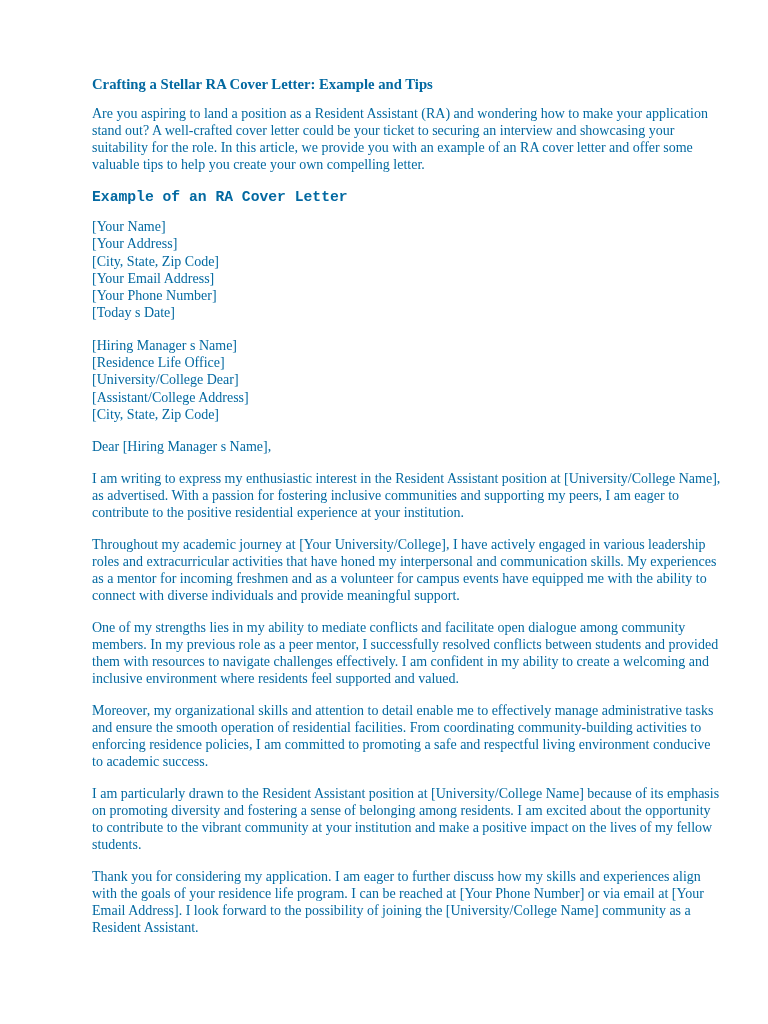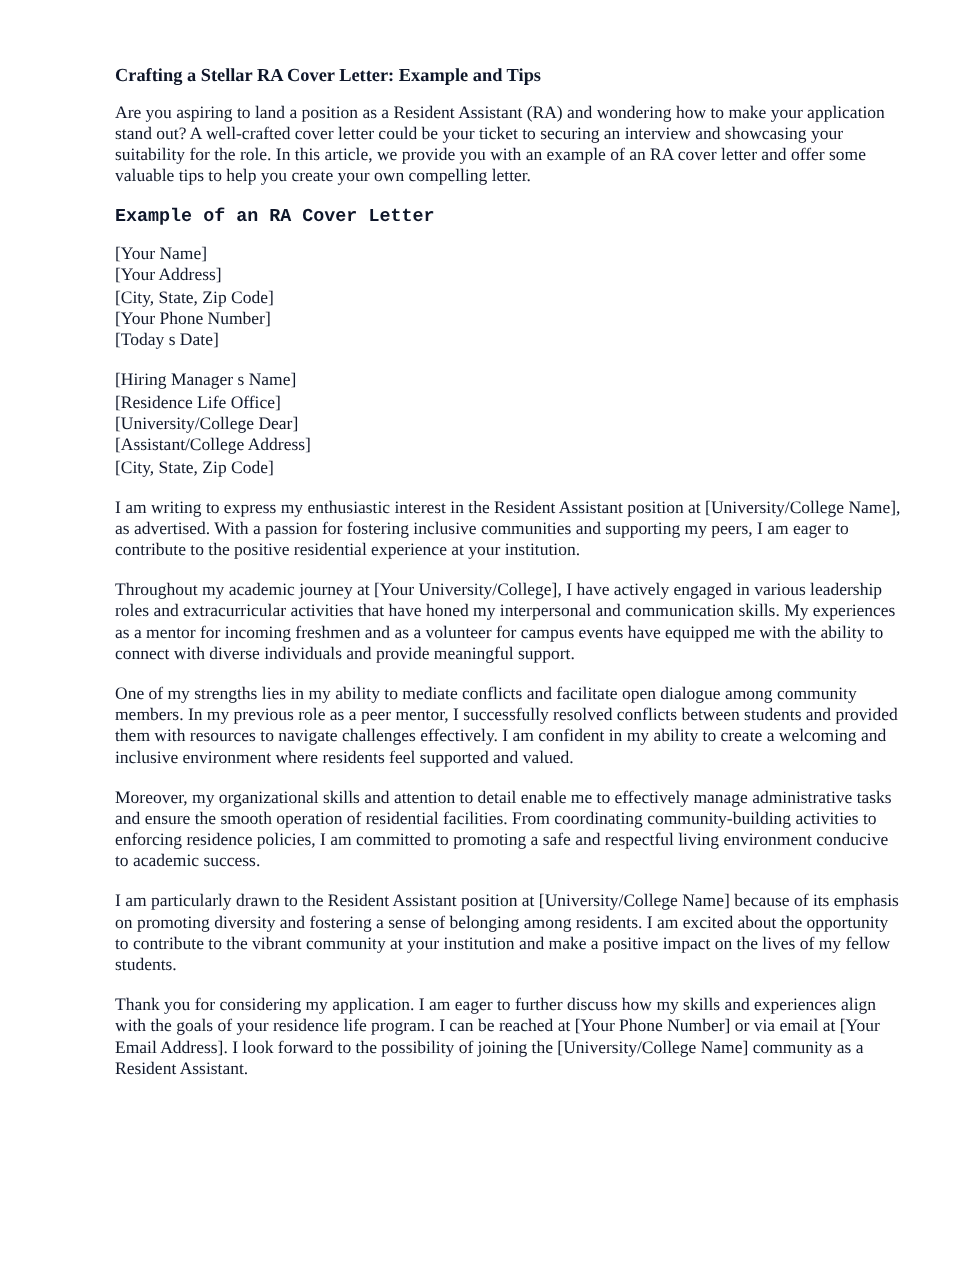--- a/index.html
+++ b/index.html
@@ -10,26 +10,26 @@
   .page {
     position: relative;
     width: 768px;
     height: 1024px;
     background: #ffffff;
     overflow: hidden;
   }
   .content {
     position: absolute;
     left: 92px;
-    top: 52px;
+    top: 75px;
     width: 632px;
     font-family: "Liberation Serif", "DejaVu Serif", serif;
     font-size: 14px;
     line-height: 17px;
-    color: #0f172a;
+    color: #0369a1;
     text-rendering: optimizeLegibility;
   }
   .doc-title {
     font-size: 14.7px;
     font-weight: bold;
     line-height: 18px;
     margin: 0 0 12px 0;
   }
   .doc-heading {
     font-size: 14.7px;
@@ -61,32 +61,34 @@
     <div class="doc-title">Crafting a Stellar RA Cover Letter: Example and Tips</div>
 
     <div class="para">Are you aspiring to land a position as a Resident Assistant (RA) and wondering how to make your application stand out? A well-crafted cover letter could be your ticket to securing an interview and showcasing your suitability for the role. In this article, we provide you with an example of an RA cover letter and offer some valuable tips to help you create your own compelling letter.</div>
 
     <div class="doc-heading">Example of an RA Cover Letter</div>
 
     <div class="address-block">
       <div class="address-line">[Your Name]</div>
       <div class="address-line">[Your Address]</div>
       <div class="address-line">[City, State, Zip Code]</div>
+      <div class="address-line">[Your Email Address]</div>
       <div class="address-line">[Your Phone Number]</div>
       <div class="address-line">[Today s Date]</div>
     </div>
 
     <div class="address-block">
       <div class="address-line">[Hiring Manager s Name]</div>
       <div class="address-line">[Residence Life Office]</div>
       <div class="address-line">[University/College Dear]</div>
       <div class="address-line">[Assistant/College Address]</div>
       <div class="address-line">[City, State, Zip Code]</div>
     </div>
 
+    <div class="salutation">Dear [Hiring Manager s Name],</div>
 
     <div class="para">I am writing to express my enthusiastic interest in the Resident Assistant position at [University/College Name], as advertised. With a passion for fostering inclusive communities and supporting my peers, I am eager to contribute to the positive residential experience at your institution.</div>
     <div class="para">Throughout my academic journey at [Your University/College], I have actively engaged in various leadership roles and extracurricular activities that have honed my interpersonal and communication skills. My experiences as a mentor for incoming freshmen and as a volunteer for campus events have equipped me with the ability to connect with diverse individuals and provide meaningful support.</div>
     <div class="para">One of my strengths lies in my ability to mediate conflicts and facilitate open dialogue among community members. In my previous role as a peer mentor, I successfully resolved conflicts between students and provided them with resources to navigate challenges effectively. I am confident in my ability to create a welcoming and inclusive environment where residents feel supported and valued.</div>
     <div class="para">Moreover, my organizational skills and attention to detail enable me to effectively manage administrative tasks and ensure the smooth operation of residential facilities. From coordinating community-building activities to enforcing residence policies, I am committed to promoting a safe and respectful living environment conducive to academic success.</div>
     <div class="para">I am particularly drawn to the Resident Assistant position at [University/College Name] because of its emphasis on promoting diversity and fostering a sense of belonging among residents. I am excited about the opportunity to contribute to the vibrant community at your institution and make a positive impact on the lives of my fellow students.</div>
     <div class="para">Thank you for considering my application. I am eager to further discuss how my skills and experiences align with the goals of your residence life program. I can be reached at [Your Phone Number] or via email at [Your Email Address]. I look forward to the possibility of joining the [University/College Name] community as a Resident Assistant.</div>
 
   </div>
 </div>

